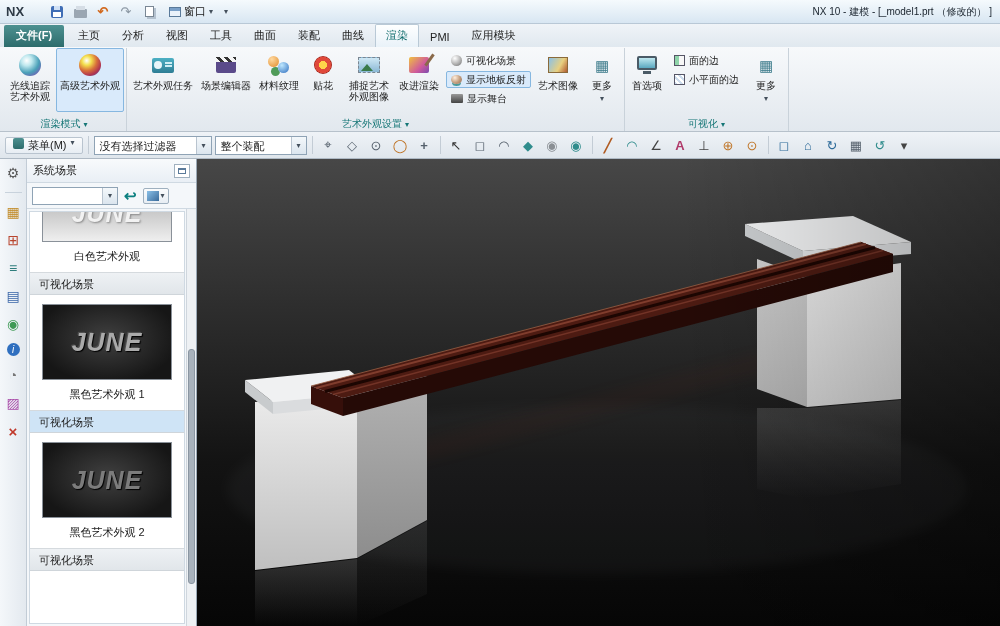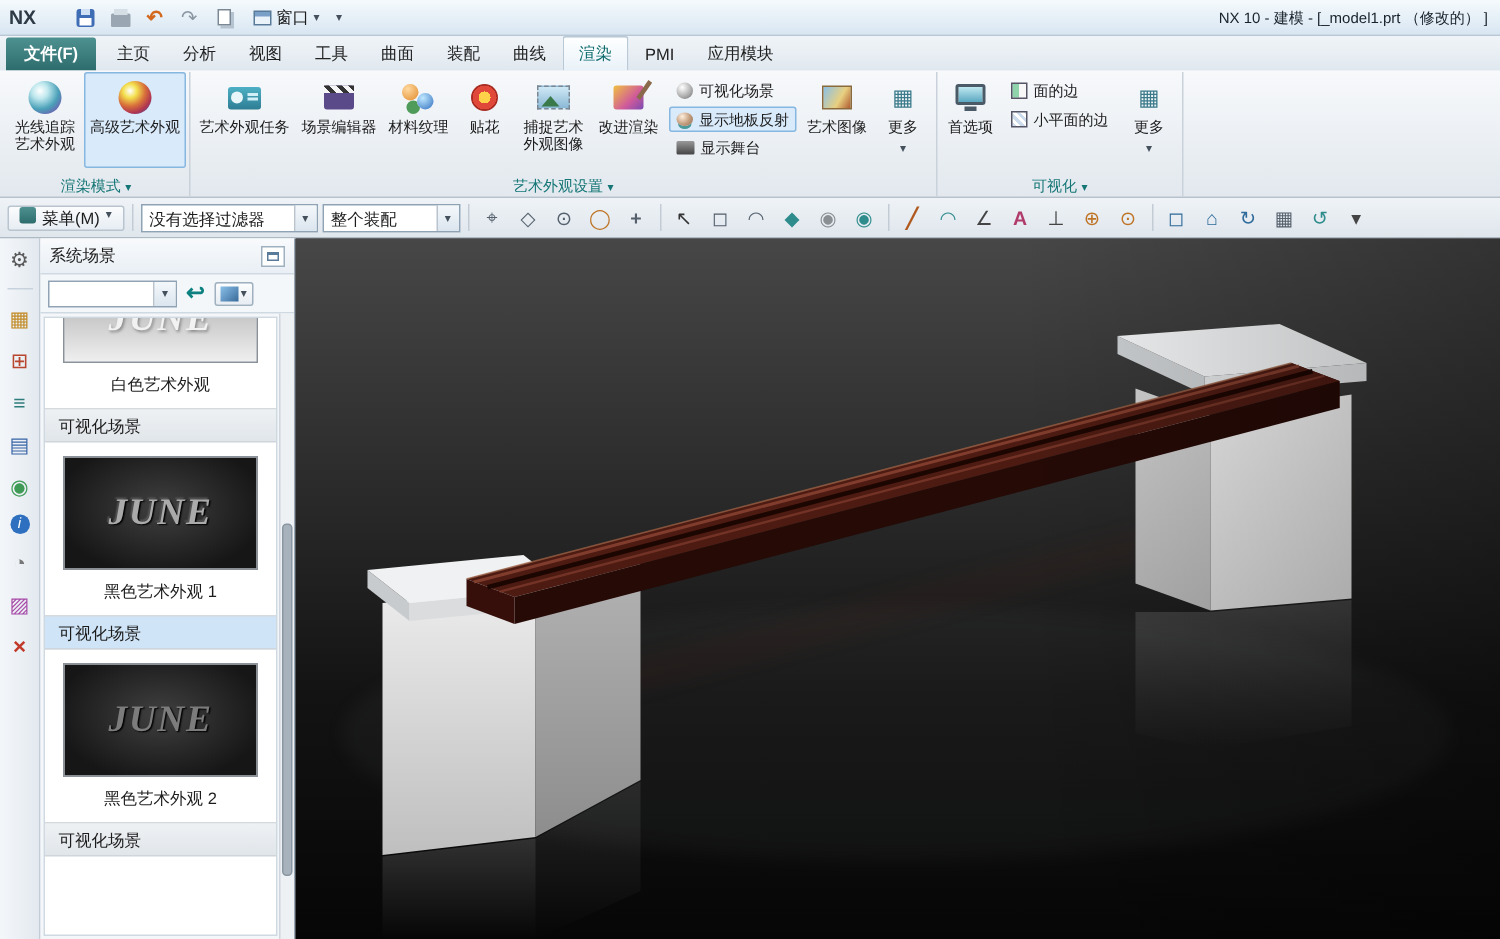--- a/index.html
+++ b/index.html
@@ -97,21 +97,21 @@
   .ph-btn { margin-left:auto; width:16px; height:14px; border:1px solid #9fb0bf; background:#fff; display:flex; align-items:center; justify-content:center; }
   .ph-sq { width:8px; height:6px; border:1px solid #5a7a9a; border-top-width:2px; }
   .panel-tools { height:26px; display:flex; align-items:center; gap:4px; padding:0 5px; border-bottom:1px solid #cfd9e2; flex:none; }
   .panel-combo { width:86px; height:18px; }
   .back-btn { color:#0d8080; font-size:15px; font-weight:bold; line-height:1; padding:0 2px; }
   .mini-combo { display:flex; align-items:center; gap:2px; border:1px solid #9fb0bf; background:linear-gradient(#fbfcfd,#e7edf3); padding:2px 3px; border-radius:2px; }
   .mini-thumb { width:12px; height:10px; background:linear-gradient(135deg,#8ac0e8,#3a6a9a); }
   .panel-body { flex:1; min-height:0; display:flex; }
   .scene-list { flex:1; background:#fff; border:1px solid #cfd9e2; margin:2px 1px 2px 2px; overflow:hidden; }
   .thumb { width:130px; height:76px; margin:9px auto 0; background:radial-gradient(ellipse at 50% 45%, #404040, #161616 78%); border:1px solid #8a9199; display:flex; align-items:center; justify-content:center; overflow:hidden; }
-  .thumb .word { font-family:Liberation Serif, serif; font-weight:bold; font-style:italic; font-size:25px; letter-spacing:1px; color:#aaaaaa; text-shadow:1px 1px 1px #000, -1px -1px 1px #555; }
+  .thumb .word { font-family:Liberation Sans, sans-serif; font-weight:bold; font-style:italic; font-size:25px; letter-spacing:1px; color:#aaaaaa; text-shadow:1px 1px 1px #000, -1px -1px 1px #555; }
   .thumb.dim .word { color:#7c7c7c; text-shadow:1px 1px 1px #000; }
   .thumb.light { height:30px; margin-top:0; border-top:none; background:linear-gradient(#c9c9c9,#efefef); align-items:flex-start; }
   .thumb.light .word { color:#f2f2f2; text-shadow:1px 1px 2px #8a8a8a; transform:translateY(-13px); }
   .item-label { text-align:center; font-size:11px; padding:7px 0 8px; color:#1c1c1c; }
   .section-row { background:linear-gradient(#eef1f4,#e1e6ea); border-top:1px solid #d5dade; border-bottom:1px solid #cfd5da; padding:4px 9px; font-size:11px; height:23px; }
   .section-row.selected { background:#cfe4f6; }
   .vscroll { width:10px; background:#eef1f4; border-left:1px solid #cfd6dd; position:relative; flex:none; }
   .vthumb { position:absolute; left:1px; right:1px; top:140px; height:235px; background:#a8b2bc; border:1px solid #8a96a2; border-radius:3px; }
 
   

